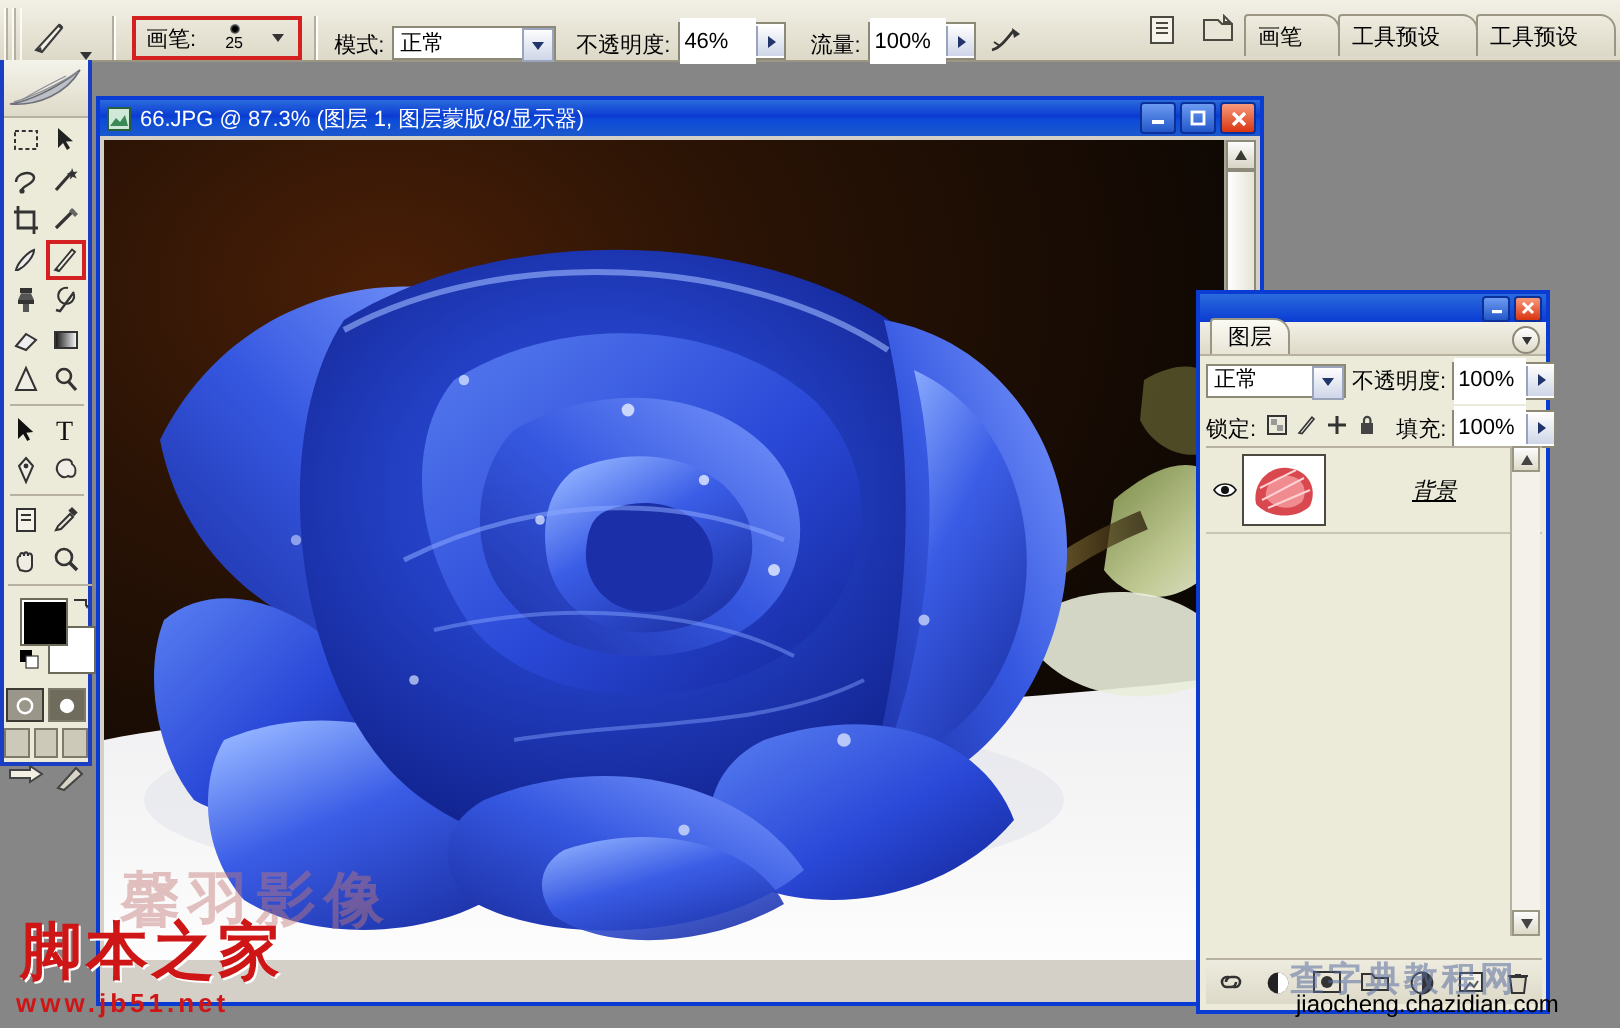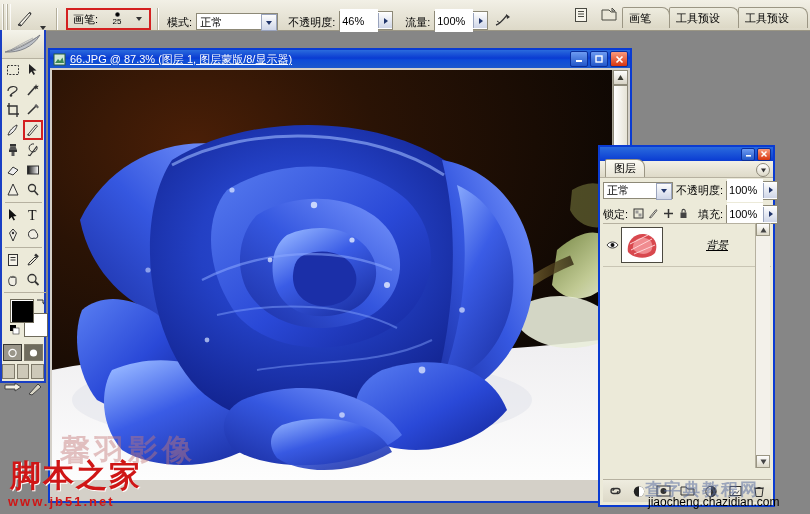--- a/index.html
+++ b/index.html
@@ -93,21 +93,21 @@
   .screen-btn{width:15px;height:13px;border:1px solid #7e7a69;background:#cdc9b8;}
   .jump-row{display:flex;justify-content:center;gap:3px;margin:3px 0;}
 
   
   #doc-window{
     position:absolute;left:48px;top:48px;width:584px;height:455px;
     border:2px solid #0a3bd2;background:#d4d0c8;box-sizing:border-box;
   }
   #doc-title{
     height:18px;background:linear-gradient(#2a6bdd,#0a3bd2 45%,#0d4bd8 55%,#1b58cd);
-    display:flex;align-items:center;color:#fff;font-size:11px;padding-left:3px;text-decoration:underline;
+    display:flex;align-items:center;color:#fff;font-size:11px;padding-left:3px;
   }
   #doc-title .tbar-icon{width:13px;height:13px;margin-right:4px;}
   .wbtns{margin-left:auto;display:flex;gap:2px;padding-right:2px;}
   .wbtn{width:16px;height:14px;border:1px solid #0b2f9b;border-radius:2px;
     display:flex;align-items:center;justify-content:center;font-size:9px;color:#fff;}
   .wbtn.min{background:linear-gradient(#6d9bf1,#2257c9);}
   .wbtn.max{background:linear-gradient(#6d9bf1,#2257c9);}
   .wbtn.close{background:linear-gradient(#f89a7c,#d8350f);}
   #canvas-area{
     position:absolute;left:2px;top:20px;width:565px;height:410px;

